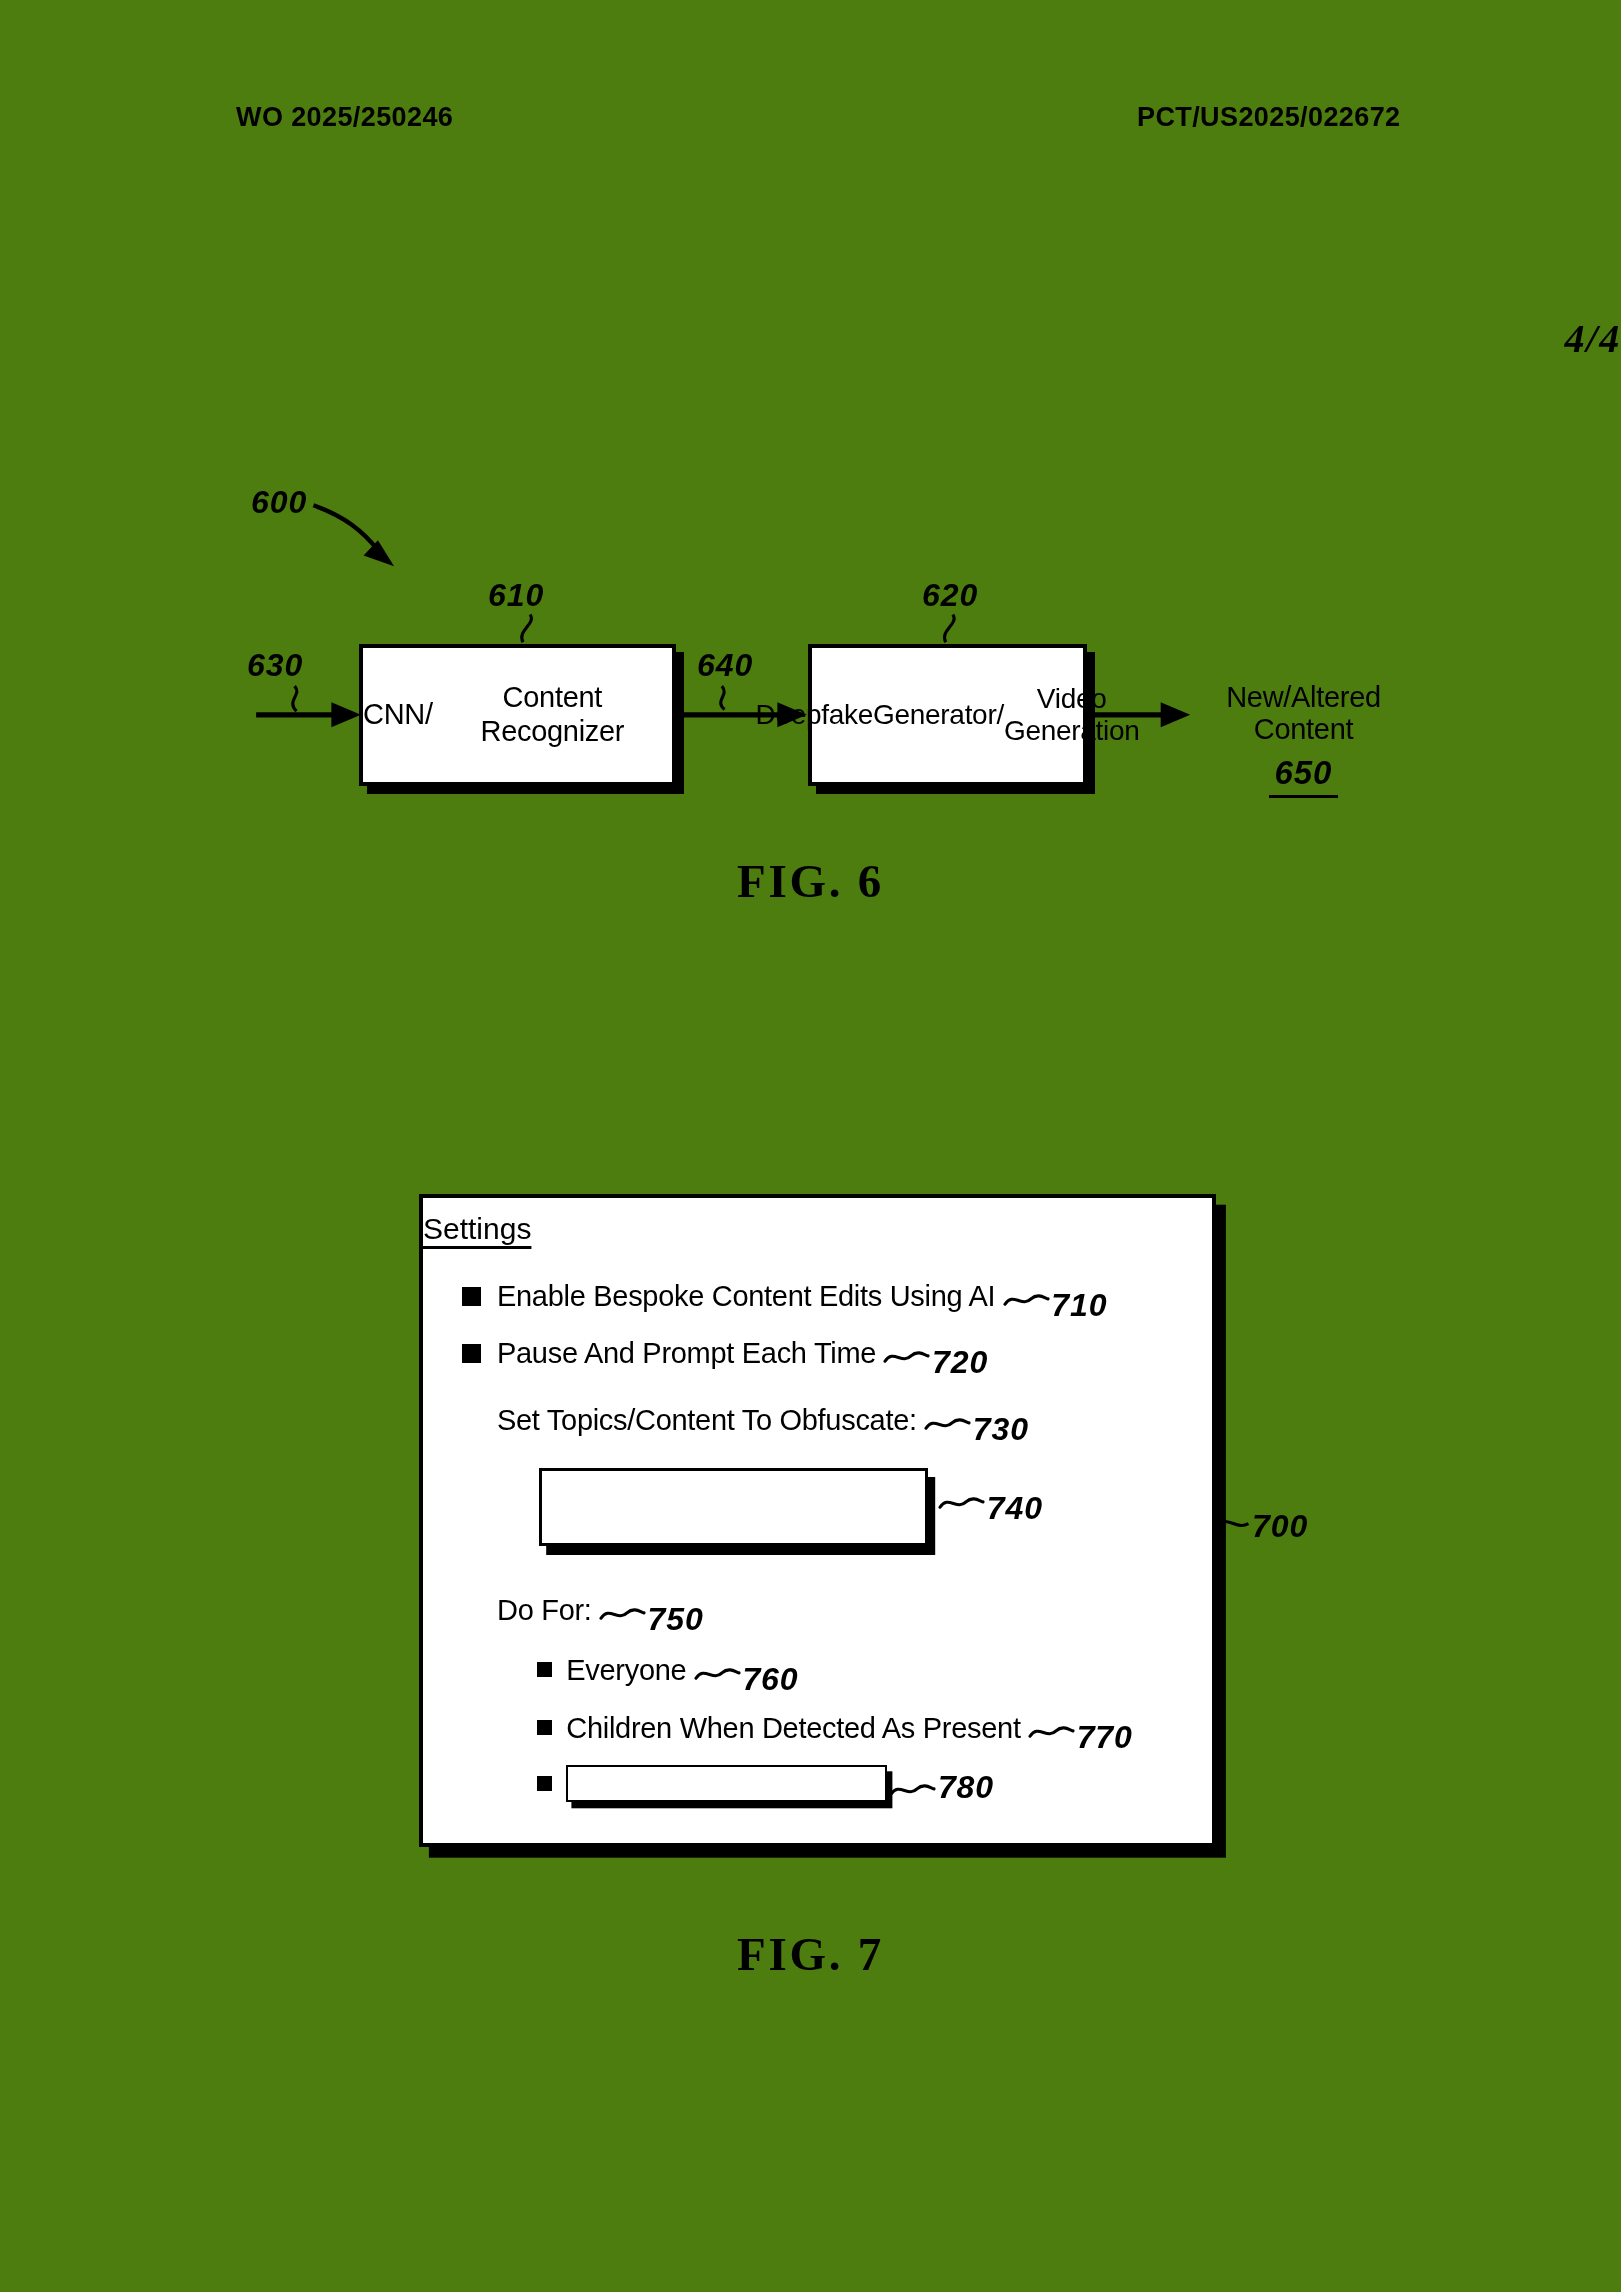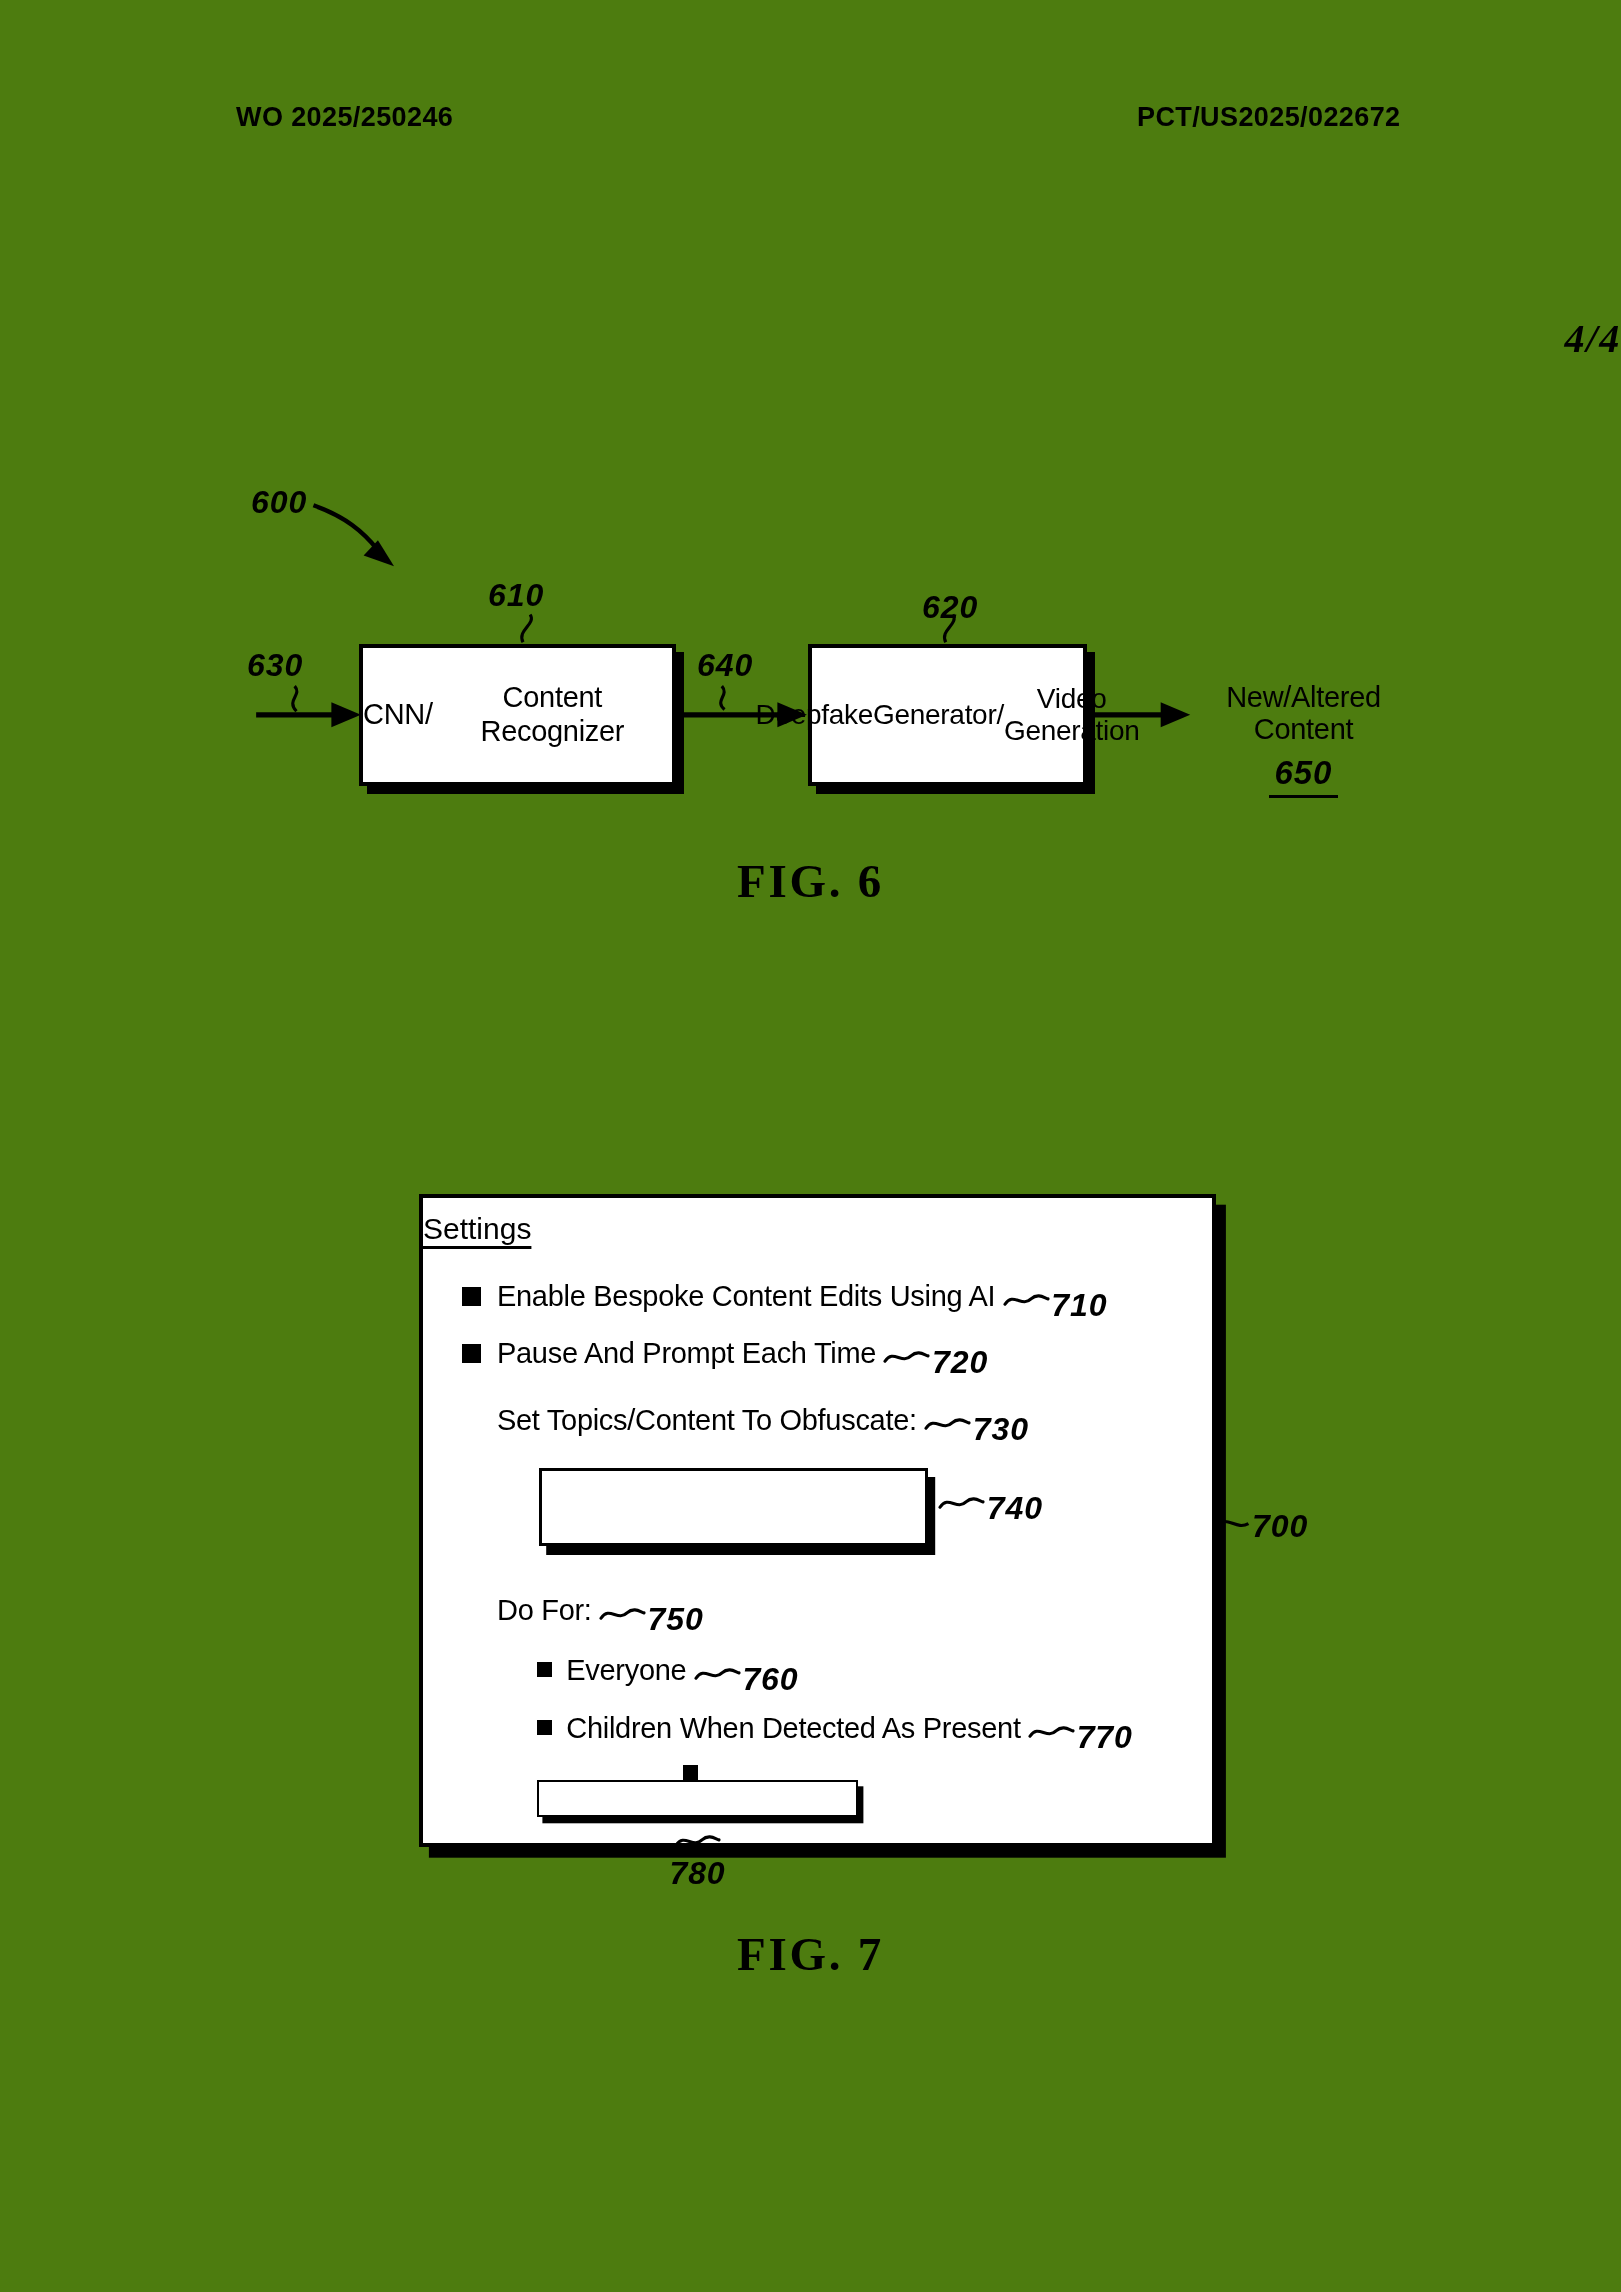--- a/index.html
+++ b/index.html
@@ -68,21 +68,21 @@
     <line x1="756" y1="798" x2="870" y2="798" stroke="#000" stroke-width="6"></line>
     <polygon points="868,784 901,798 868,812" fill="#000"></polygon>
     <line x1="1214" y1="798" x2="1298" y2="798" stroke="#000" stroke-width="6"></line>
     <polygon points="1296,784 1329,798 1296,812" fill="#000"></polygon>
 
     <path d="M1360,1703 C1370,1691 1380,1709 1394,1701" fill="none" stroke="#000" stroke-width="3.5"></path>
   </svg>
 
   <div class="abs rnum" style="left:251px;top:484px;">600</div>
   <div class="abs rnum" style="left:488px;top:577px;">610</div>
-  <div class="abs rnum" style="left:922px;top:577px;margin-top:12px;">620</div>
+  <div class="abs rnum" style="left:922px;top:577px;">620</div>
   <div class="abs rnum" style="left:247px;top:647px;">630</div>
   <div class="abs rnum" style="left:697px;top:647px;">640</div>
 
   <div class="abs fbox" style="left:359px;top:644px;width:317px;height:142px;">
     <span>CNN/</span>
     <span>Content Recognizer</span>
   </div>
 
   <div class="abs fbox" style="left:808px;top:644px;width:279px;height:142px;font-size:28px;">
     <span>Deepfake</span>
@@ -155,21 +155,21 @@
 
     <div class="prow" style="left:114px;top:514px;">
       <span class="bullet sm"></span>
       <span>Children When Detected As Present</span>
       <svg class="sq" width="47" height="21.5" viewBox="0 0 52 24">
         <path d="M2,17 C11,3 21,21 31,11 C39,4 46,10 50,11" fill="none" stroke="#000" stroke-width="3.5" stroke-linecap="round"></path>
       </svg>
       <span class="rnum">770</span>
     </div>
 
-    <div class="prow" style="left:114px;top:567px;align-items:center;flex-direction:column;">
+    <div class="prow" style="left:114px;top:567px;align-items:center;">
       <span class="bullet sm" style="margin-top:0;"></span>
       <span class="ibox sm" style="display:inline-block;width:321px;height:37px;"></span>
       <svg class="sq" style="margin-top:12.5px;margin-left:1.8px;" width="47" height="21.5" viewBox="0 0 52 24">
         <path d="M2,17 C11,3 21,21 31,11 C39,4 46,10 50,11" fill="none" stroke="#000" stroke-width="3.5" stroke-linecap="round"></path>
       </svg>
       <span class="rnum" style="top:3.6px;">780</span>
     </div>
 
   </div>
 

